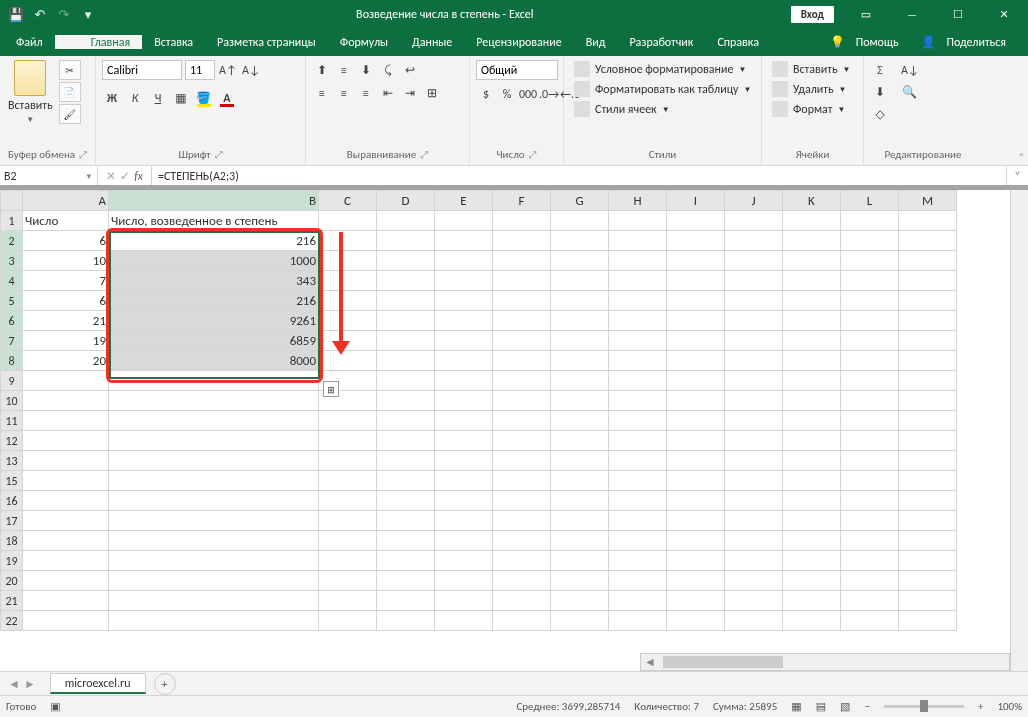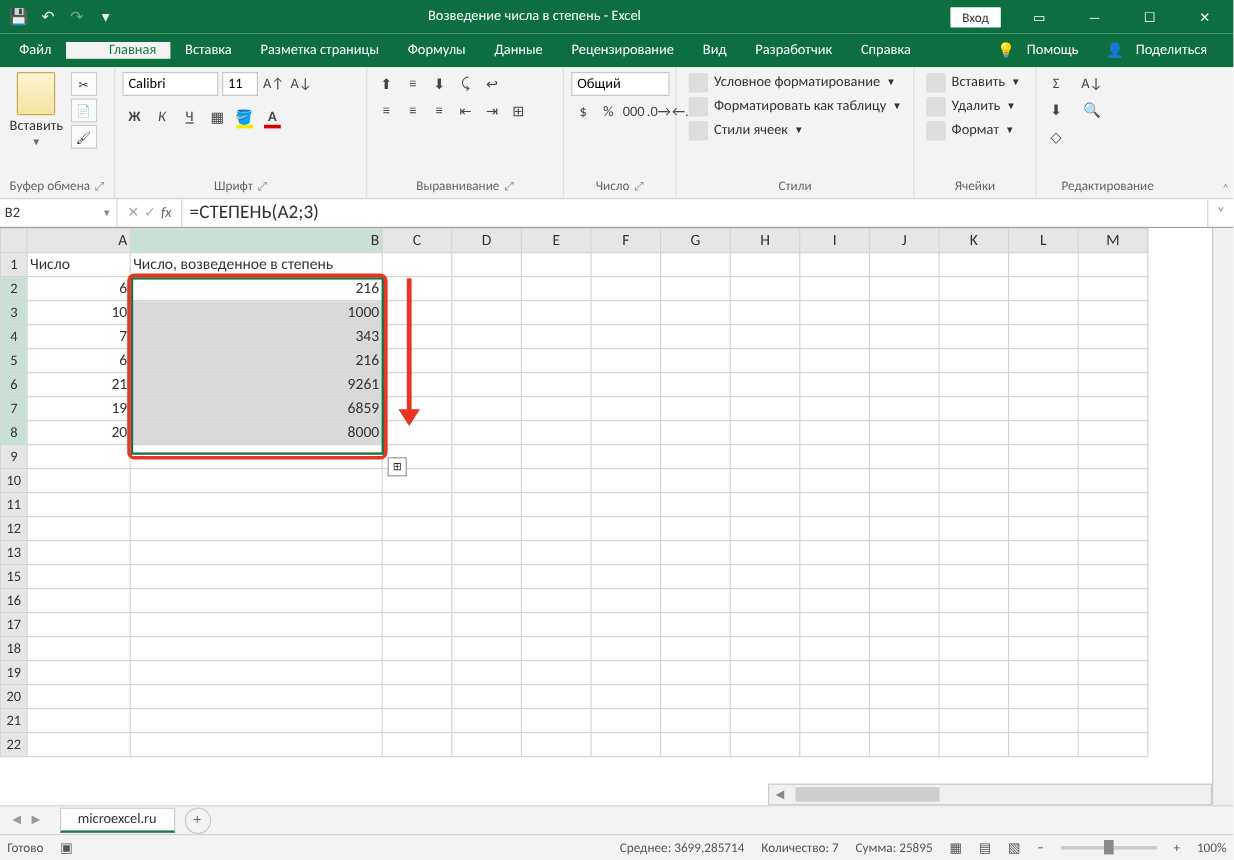--- a/index.html
+++ b/index.html
@@ -3,21 +3,21 @@
 <meta charset="utf-8">
 <style>
 * { box-sizing: border-box; margin: 0; padding: 0; font-family: "Segoe UI", Calibri, sans-serif; }
 body { width: 1028px; height: 717px; background: #fff; overflow: hidden; font-size: 12px; color: #333; position: relative; }
 .titlebar { height: 28px; background: #0d6f3f; color: #fff; display: flex; align-items: center; padding: 0 2px; }
 .titlebar .qat { display: flex; align-items: center; gap: 2px; padding-left: 3px; }
 .qat-btn { width: 22px; height: 22px; display: flex; align-items: center; justify-content: center; font-size: 13px; opacity: .9; }
 .qat-btn.dis { opacity: .4; }
 .titlebar .title { flex: 1; text-align: center; font-size: 12px; }
 .titlebar .right { display: flex; align-items: center; gap: 2px; }
-.login-btn { background: #fff; color: #333; padding: 2px 10px; font-size: 11px; border-radius: 1px; margin-right: 8px; }
+.login-btn { background: #fff; color: #333; padding: 2px 10px; font-size: 11px; border-radius: 1px; margin-right: 8px; font-weight: bold; }
 .winbtn { width: 44px; height: 28px; display: flex; align-items: center; justify-content: center; font-size: 11px; }
 .menubar { height: 28px; background: #0d6f3f; display: flex; align-items: center; padding-left: 4px; }
 .menutab { padding: 0 12px; color: #fff; font-size: 12px; display: flex; align-items: center; }
 .menutab.active { background: #f3f3f3; color: #1a7a48; padding-left: 36px; }
 .menuright { margin-left: auto; display: flex; align-items: center; gap: 2px; padding-right: 8px; }
 .menuright span { color: #fff; padding: 0 7px; font-size: 12px; display: flex; align-items: center; gap: 3px; }
 .ribbon { height: 110px; background: #f3f3f3; border-bottom: 1px solid #d4d4d4; display: flex; position: relative; }
 .rgroup { border-right: 1px solid #e0e0e0; padding: 4px 6px 2px; display: flex; flex-direction: column; justify-content: space-between; }
 .rgroup-label { text-align: center; font-size: 11px; color: #666; padding-bottom: 2px; display: flex; justify-content: center; align-items: center; gap: 4px; }
 .rlauncher { font-size: 10px; color: #888; }
@@ -30,26 +30,26 @@
 .sel { border: 1px solid #c5c5c5; background: #fff; font-size: 12px; padding: 1px 4px; height: 20px; }
 .fname { width: 80px; }
 .fsize { width: 30px; }
 .ic { width: 20px; height: 20px; display: flex; align-items: center; justify-content: center; font-size: 12px; border: 1px solid transparent; color: #444; }
 .align-box { display:flex; flex-direction:column; gap:3px; }
 .arow { display:flex; gap:2px; }
 .num-box .arow { gap:1px; }
 .bigcol { display:flex; flex-direction:column; gap:2px; }
 .cond-btn { display:flex; align-items:center; gap:5px; font-size:12px; padding:1px 4px; white-space:nowrap; }
 .cond-ic { width:16px; height:16px; background:#ddd; }
-.namebox-row { height: 24px; border-bottom: 1px solid #a3a3a3; display:flex; align-items:stretch; background:#fff; }
+.namebox-row { height: 24px; border-bottom: 5px solid #a3a3a3; display:flex; align-items:stretch; background:#fff; }
 .namebox { width: 98px; border-right:1px solid #d4d4d4; display:flex; align-items:center; padding:0 4px; font-size:12px; justify-content:space-between; }
 .fx-btns { display:flex; align-items:center; gap:4px; padding:0 8px; border-right:1px solid #d4d4d4; }
 .fx-btn { color:#aaa; font-size:12px; }
 .fx-lbl { font-style:italic; font-size:12px; color:#666; }
-.formula-in { flex:1; display:flex; align-items:center; padding:0 6px; font-size:16px; }
+.formula-in { flex:1; display:flex; align-items:center; padding:0 6px; font-size:12px; }
 .ftoggle { width:22px; border-left:1px solid #d4d4d4; display:flex; align-items:center; justify-content:center; color:#888; }
 .sheet { position:relative; }
 .grid { border-collapse:collapse; table-layout:fixed; }
 .grid th,.grid td { border:1px solid #d4d4d4; background:#fff; font-size:13px; height:20px; padding:0 2px; }
 .grid th { background:#e6e6e6; font-weight:normal; color:#333; text-align:center; }
 .grid .rh { width:22px; text-align:center; background:#e6e6e6; font-size:12px; }
 .grid .colA { width:86px; text-align:right; }
 .grid .colB { width:210px; text-align:right; }
 .grid .colN { width:58px; }
 .hdr-cell { text-align:left !important; }

